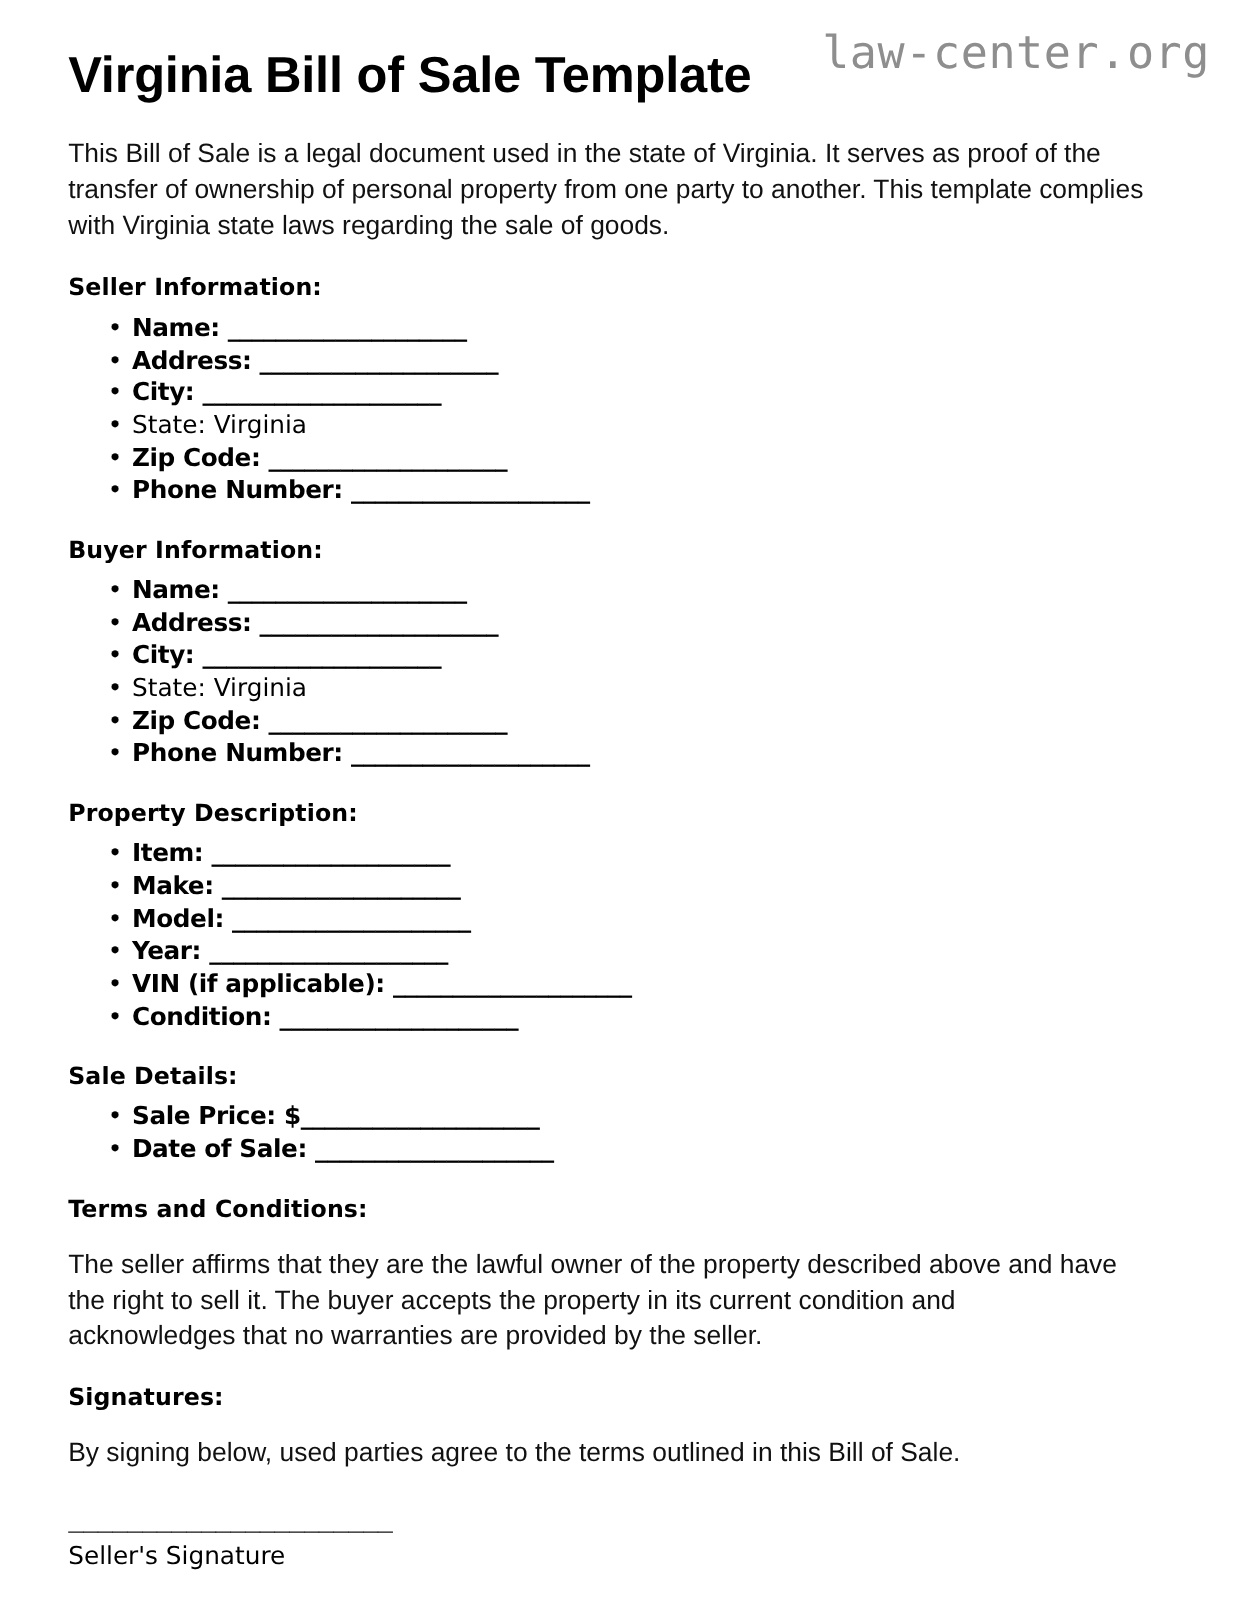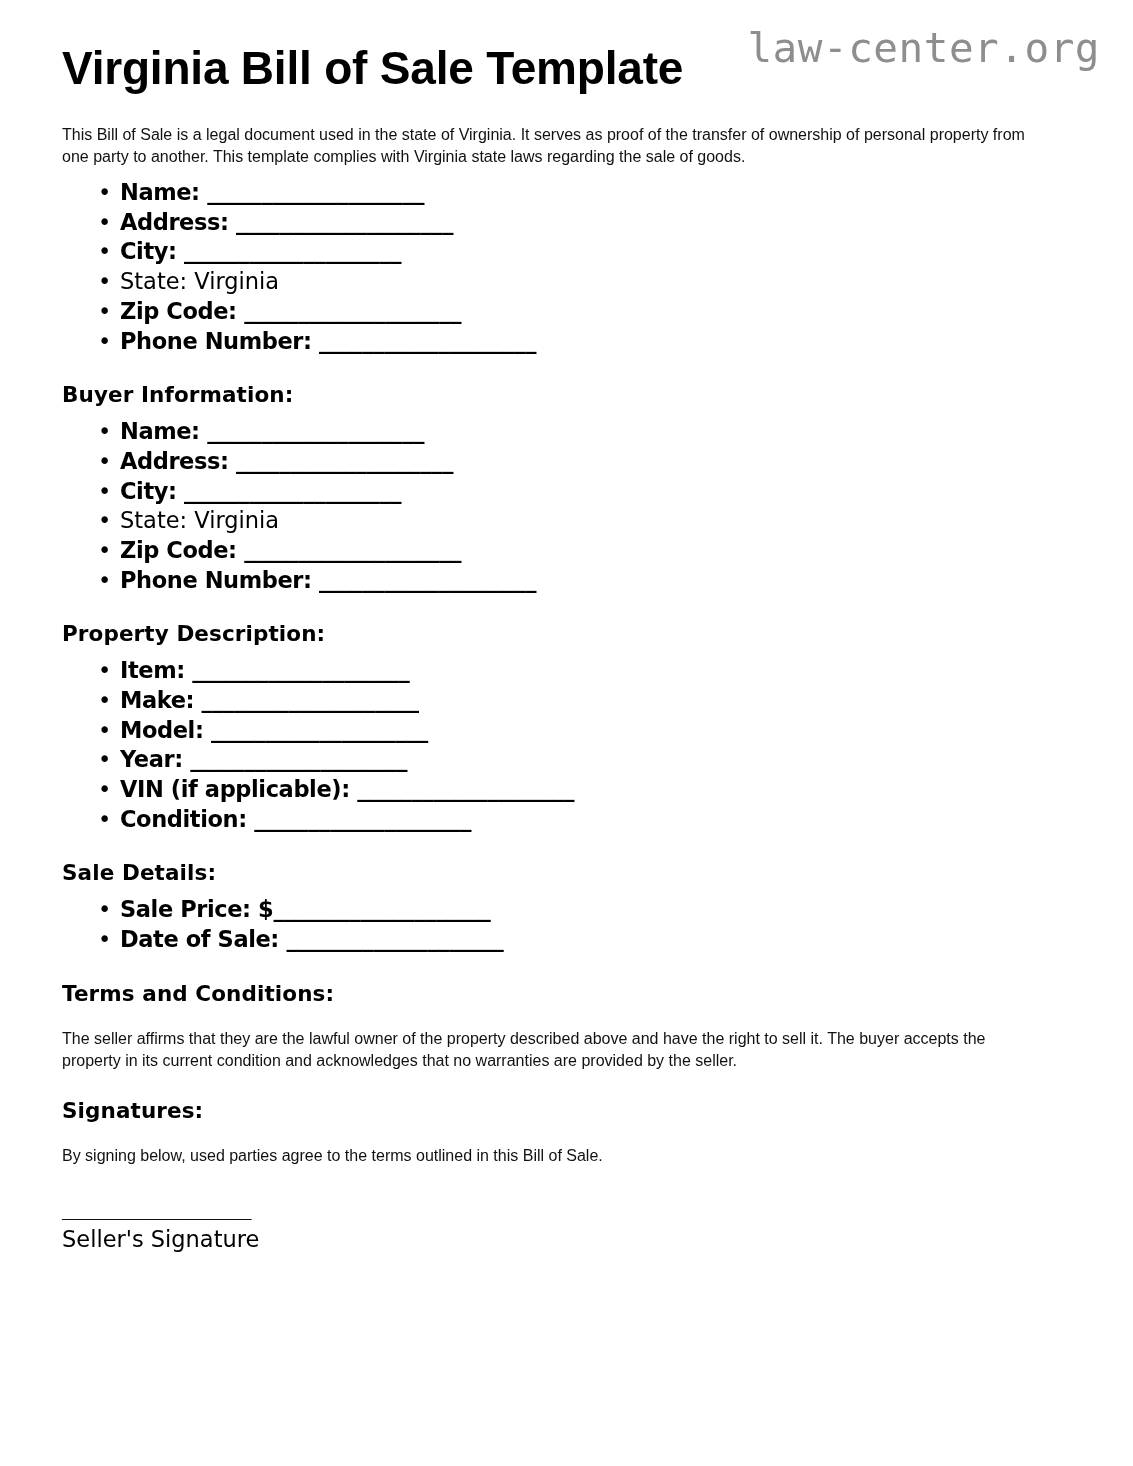--- a/index.html
+++ b/index.html
@@ -46,21 +46,21 @@
     font-size: 46px;
     font-weight: bold;
     letter-spacing: -0.2px;
     line-height: 1.05;
     color: #000;
   }
 
   
   .para {
     font-family: "Liberation Sans Narrow", "Liberation Sans", sans-serif;
-    font-size: 16px;
+    font-size: 24px;
     line-height: 1.37;
     margin: 0;
     color: #111;
     max-width: 990px;
   }
   .para-intro { margin-top: 32px; }
   .para-terms { margin-top: 22px; max-width: 965px; }
   .para-sign  { margin-top: 22px; }
 
   
@@ -95,22 +95,22 @@
     left: 36px;
     top: 0;
     font-size: 22.5px;
     line-height: 1.32;
   }
   .blank { letter-spacing: -0.4px; font-weight: bold; }
 
   
   .sig-block { padding-top: 36px; }
   .sig-rule {
-    font-family: Liberation Serif, serif;
-    font-size: 18px;
+    font-family: Liberation Mono, monospace;
+    font-size: 23px;
     line-height: 1.0;
     letter-spacing: -0.4px;
     white-space: nowrap;
     display: block;
   }
   .sig-label {
     font-family: "DejaVu Sans", sans-serif;
     font-size: 22.5px;
     line-height: 1.3;
     display: block;
@@ -121,20 +121,21 @@
 <body>
 
 <div class="page">
 
   <div class="watermark">law-center.org</div>
 
   <h1 class="doc-title">Virginia Bill of Sale Template</h1>
 
   <p class="para para-intro">This Bill of Sale is a legal document used in the state of Virginia. It serves as proof of the transfer of ownership of personal property from one party to another. This template complies with Virginia state laws regarding the sale of goods.</p>
 
+  <h2 class="section-heading">Seller Information:</h2>
   <ul class="field-list">
     <li><span class="blank">Name: ____________________</span></li>
     <li><span class="blank">Address: ____________________</span></li>
     <li><span class="blank">City: ____________________</span></li>
     <li><span>State: Virginia</span></li>
     <li><span class="blank">Zip Code: ____________________</span></li>
     <li><span class="blank">Phone Number: ____________________</span></li>
   </ul>
 
   <h2 class="section-heading">Buyer Information:</h2>

